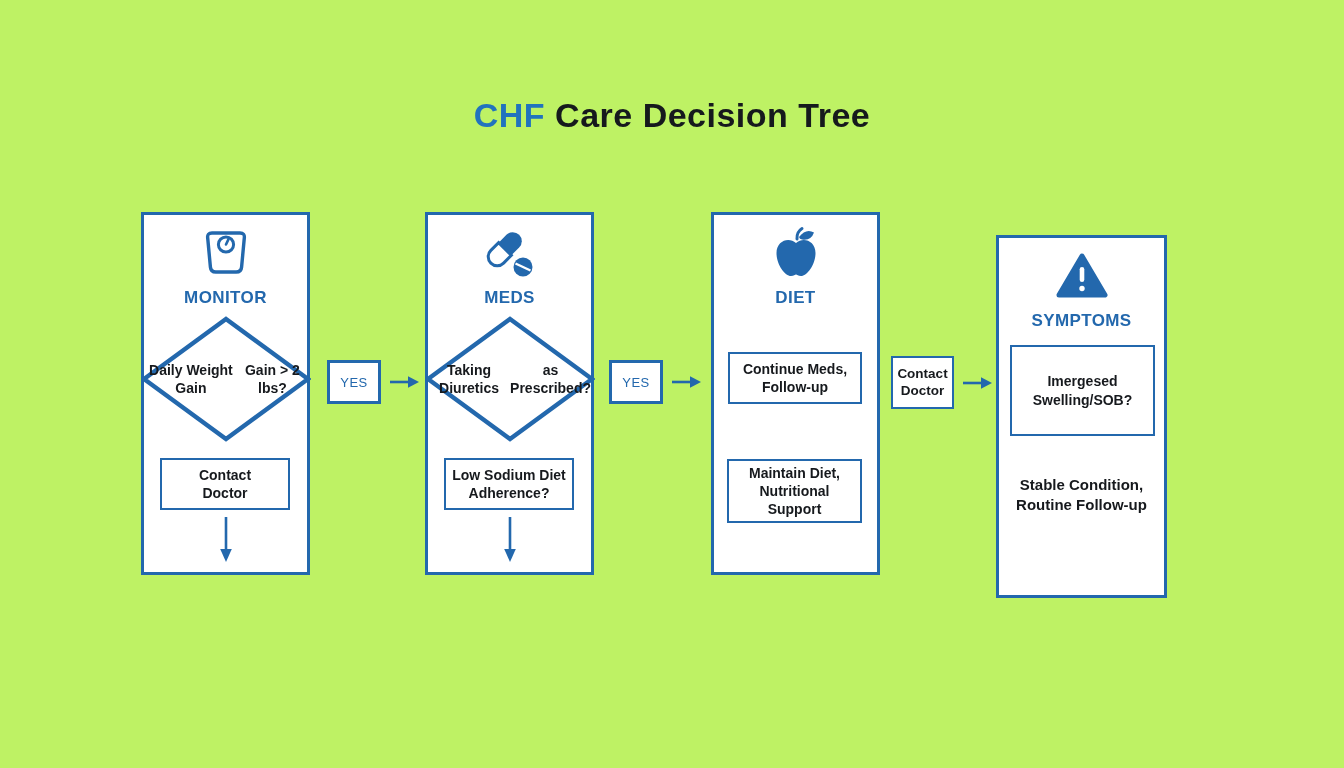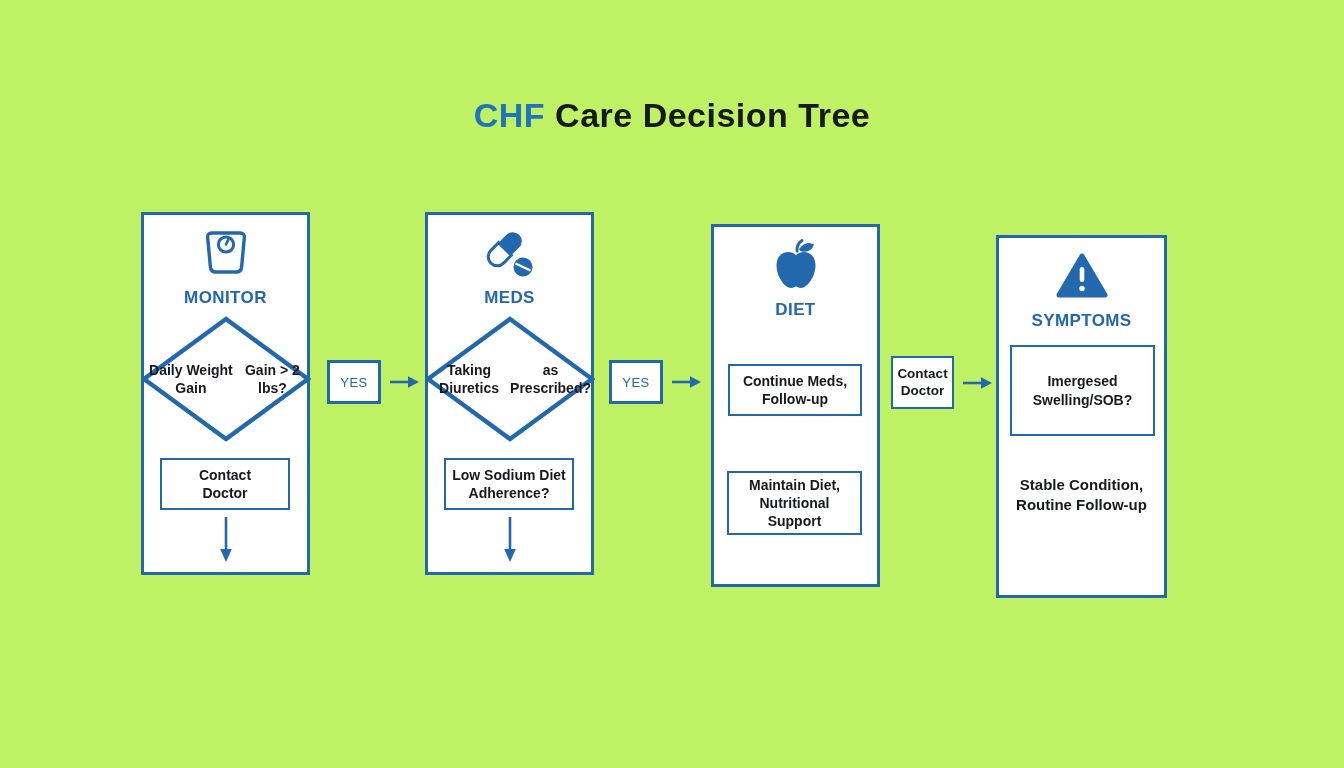--- a/index.html
+++ b/index.html
@@ -18,21 +18,21 @@
     letter-spacing:0.5px;
   }
   .title .hl{color:var(--title-blue);}
 
   .col{
     position:absolute;top:212px;height:363px;
     border:3px solid var(--blue);background:#fff;
   }
   .col1{left:141px;width:169px;}
   .col2{left:425px;width:169px;}
-  .col3{left:711px;width:169px;margin-top:12px;}
+  .col3{left:711px;width:169px;}
   .col4{left:996px;width:171px;margin-top:23px;}
 
   .icon-wrap{position:absolute;top:8px;left:0;width:100%;height:60px;
     display:flex;align-items:center;justify-content:center;}
   .col-label{
     position:absolute;top:73px;left:0;width:100%;text-align:center;
     font-size:17px;font-weight:bold;color:var(--blue);letter-spacing:0.4px;
   }
 
   .diamond-svg{position:absolute;top:101px;left:50%;transform:translateX(-50%);}

